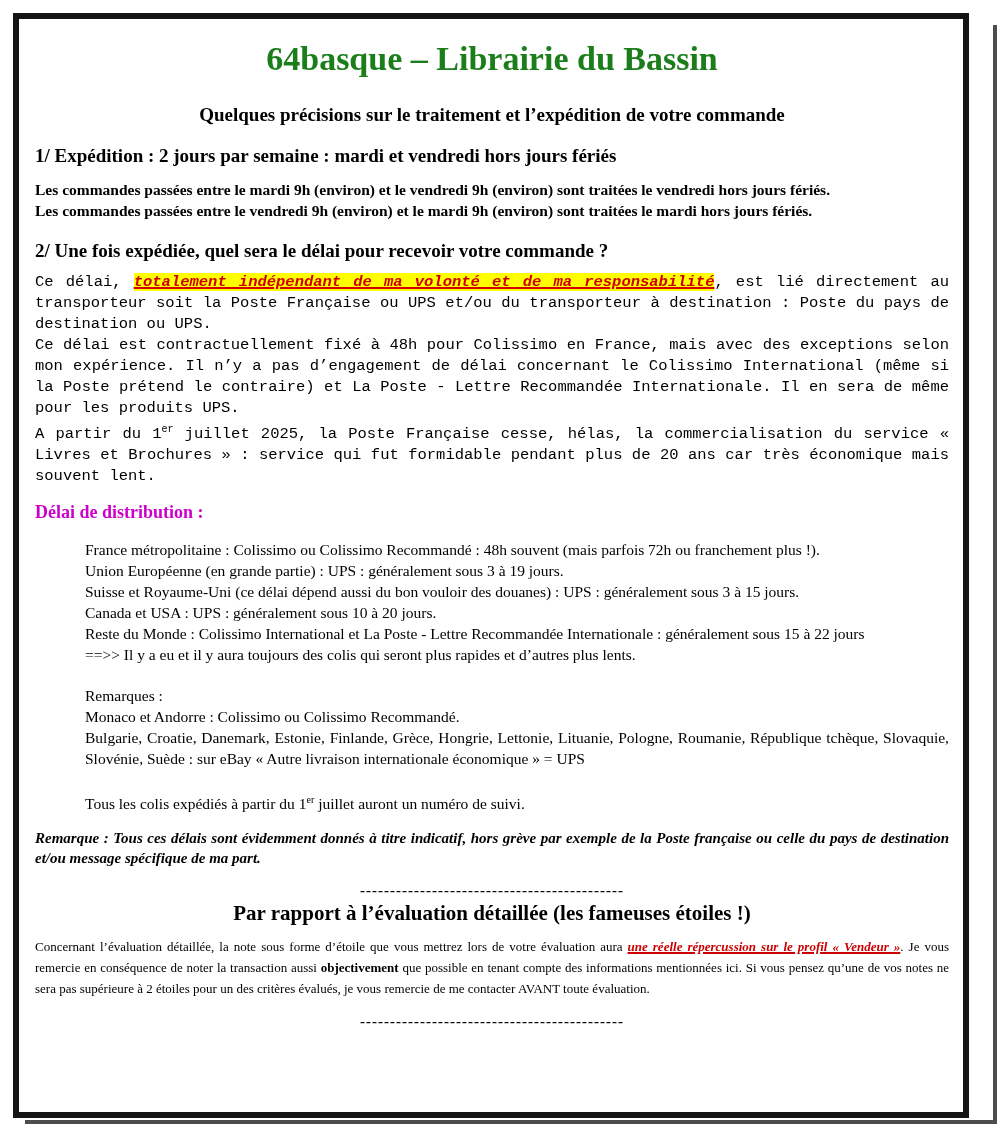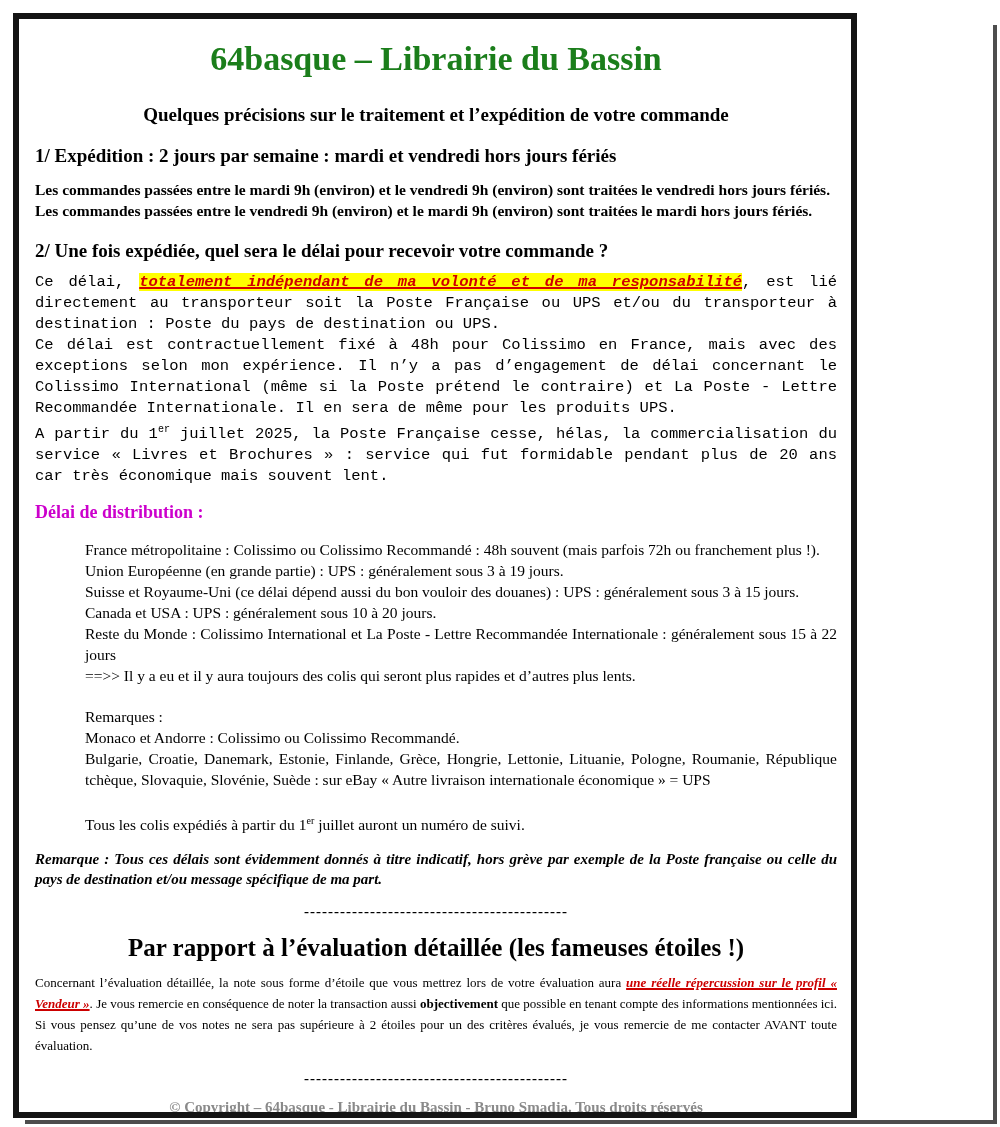--- a/index.html
+++ b/index.html
@@ -14,21 +14,21 @@
     position: absolute;
     left: 25px; top: 25px;
     width: 972px; height: 1099px;
     box-sizing: border-box;
     border-right: 4px solid #4d4d4d;
     border-bottom: 4px solid #4d4d4d;
   }
   .page {
     position: absolute;
     left: 13px; top: 13px;
-    width: 844px; height: 1105px;
+    width: 956px; height: 1105px;
     box-sizing: border-box;
     background: #ffffff;
     border: 6px solid #141414;
     padding: 10px 14px 0 16px;
     overflow: hidden;
   }
   .j { text-align: justify; }
 
   h1.title {
     margin: 10px 0 0 0;
@@ -91,23 +91,23 @@
     font-style: italic;
   }
   .divider {
     margin: 14px 0 0 0;
     text-align: center;
     font-size: 15px;
     letter-spacing: 1px;
     font-weight: bold;
   }
   h2.eval-heading {
-    margin: 14px 0 0 0;
+    margin: 2px 0 0 0;
     text-align: center;
-    font-size: 25px;
+    font-size: 21px;
     font-weight: bold;
   }
   .eval-par {
     margin: 10px 0 0 0;
     font-size: 13px;
     line-height: 21px;
   }
   .red-underline {
     color: #cc0000;
     font-weight: bold;
@@ -186,15 +186,14 @@
 
   <div class="divider">--------------------------------------------</div>
 
   <h2 class="eval-heading">Par rapport à l’évaluation détaillée (les fameuses étoiles !)</h2>
 
   <p class="eval-par j"><span>Concernant l’évaluation détaillée, la note sous forme d’étoile que vous mettrez lors de votre évaluation aura </span><span class="red-underline">une réelle répercussion sur le profil « Vendeur »</span><span>. Je vous remercie en conséquence de noter la transaction aussi </span><span class="bold">objectivement</span><span> que possible en tenant compte des informations mentionnées ici. Si vous pensez qu’une de vos notes ne sera pas supérieure à 2 étoiles pour un des critères évalués, je vous remercie de me contacter AVANT toute évaluation.</span></p>
 
   <div class="divider">--------------------------------------------</div>
 
 
-  <p class="footer">© Copyright – 64basque - Librairie du Bassin - Bruno Smadja. Tous droits réservés</p>
 
 </div>
 
 </body></html>

